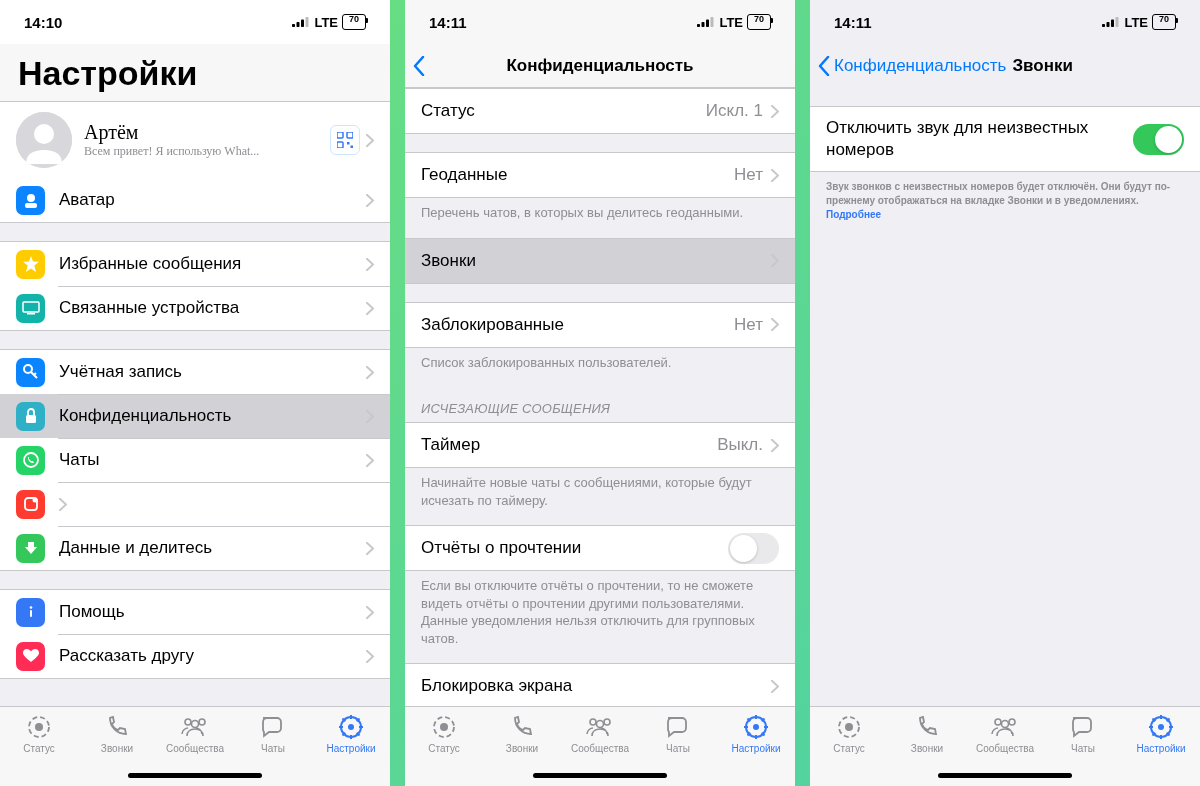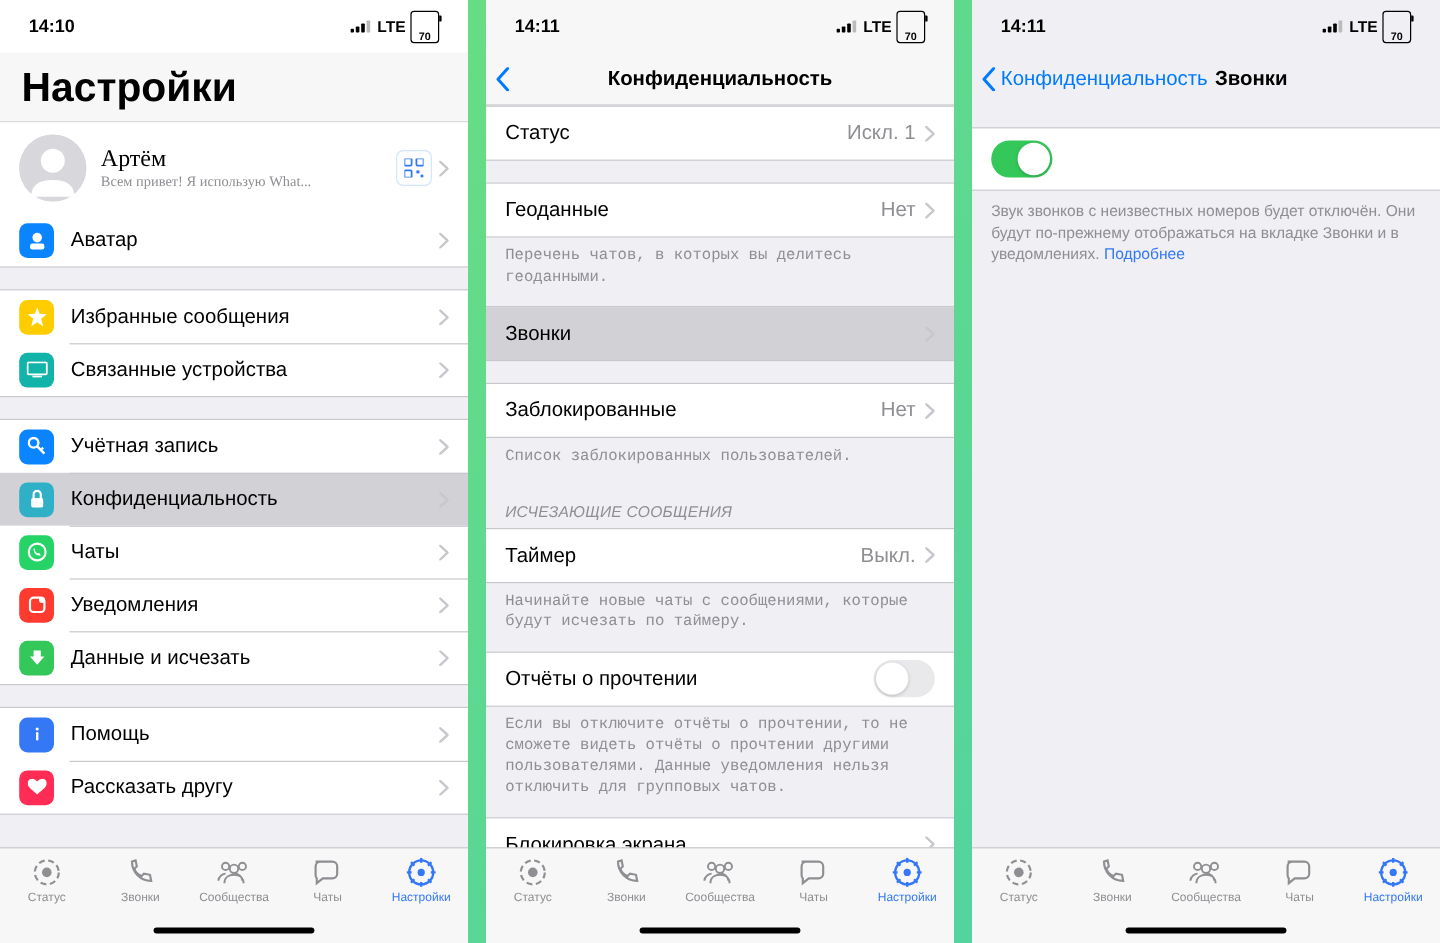--- a/index.html
+++ b/index.html
@@ -6,21 +6,21 @@
 body { font-family: -apple-system, "Helvetica Neue", Arial, sans-serif; background:linear-gradient(135deg,#6de07a,#4dd0a8); width:1200px; height:786px; display:flex; justify-content:space-between; padding:0; }
 .phone { width:390px; height:786px; background:#efeff4; display:flex; flex-direction:column; position:relative; }
 .phone + .phone { margin-left:15px; }
 
 
 .status-bar { height:44px; display:flex; align-items:center; justify-content:space-between; padding:0 24px; background:#f7f7f7; }
 .sb-time { font-weight:600; font-size:15px; }
 .sb-right { display:flex; align-items:center; gap:4px; font-size:13px; font-weight:600; }
 .sb-signal { display:inline-block; width:18px; height:12px; }
 .sb-lte { font-size:13px; font-weight:700; }
-.sb-batt { display:inline-flex; align-items:flex-end; border:1.2px solid #000; border-radius:3px; width:24px; height:27px; position:relative; justify-content:center; }
+.sb-batt { display:inline-flex; align-items:flex-start; border:1.2px solid #000; border-radius:3px; width:24px; height:16px; position:relative; justify-content:center; }
 .sb-batt::after { content:""; position:absolute; right:-3px; top:3px; width:2px; height:5px; background:#000; border-radius:0 1px 1px 0; }
 .sb-batt-num { font-size:9px; font-weight:700; line-height:1; }
 
 .phone.light-bar .status-bar { background:#fff; }
 .phone.grey-bar .status-bar { background:#efeff4; }
 
 
 .nav { height:44px; display:flex; align-items:center; position:relative; background:#f7f7f7; border-bottom:0.5px solid #c7c7cc; }
 .nav-title { position:absolute; left:0; right:0; text-align:center; font-size:17px; font-weight:600; }
 .nav-back { display:flex; align-items:center; color:#007aff; font-size:17px; padding-left:8px; z-index:1; cursor:pointer; }
@@ -48,21 +48,21 @@
 
 .profile-cell { padding:10px 16px; display:flex; align-items:center; background:#fff; cursor:pointer; }
 .avatar-circle { width:56px; height:56px; border-radius:50%; background:#d8d8dc; display:flex; align-items:center; justify-content:center; margin-right:12px; flex:none; }
 .avatar-circle svg { width:56px; height:56px; }
 .profile-text { flex:1; overflow:hidden;font-family:Liberation Serif, serif; }
 .profile-name { font-size:20px; color:#000; }
 .profile-status { font-size:12px; color:#8e8e93; white-space:nowrap; overflow:hidden; text-overflow:ellipsis; }
 .qr-box { width:30px; height:30px; border:1px solid #cfe6ff; border-radius:6px; display:flex; align-items:center; justify-content:center; color:#3478f6; margin-right:6px; }
 
 
-.footer { font-size:13px; color:#8e8e93; padding:6px 16px 16px; line-height:1.35;font-family:Liberation Mono, monospace; }
+.footer { font-size:13px; color:#8e8e93; padding:6px 16px 16px; line-height:1.35; }
 .header-label { font-size:13px; color:#8e8e93; padding:14px 16px 6px; text-transform:uppercase; letter-spacing:0.2px;font-style:italic; }
 
 
 .toggle { width:51px; height:31px; border-radius:16px; position:relative; flex:none; }
 .toggle.off { background:#e9e9eb; }
 .toggle.on { background:#34c759; }
 .toggle::after { content:""; position:absolute; width:27px; height:27px; background:#fff; border-radius:50%; top:2px; box-shadow:0 1px 3px rgba(0,0,0,0.2); }
 .toggle.off::after { left:2px; }
 .toggle.on::after { right:2px; }
 
@@ -74,21 +74,21 @@
 .tab-label { font-size:10px; }
 
 
 .home-ind { position:absolute; bottom:8px; left:50%; transform:translateX(-50%); width:134px; height:5px; background:#000; border-radius:3px; }
 
 
 .link { color:#3478f6; }
 .cell.multiline { padding:10px 16px; }
 .cell.multiline .cell-label { line-height:1.3; }
 
-.info-para { font-size:13px; color:#8e8e93; padding:8px 16px; line-height:1.4; }
+.info-para { font-size:10px; color:#8e8e93; padding:8px 16px; line-height:1.4;font-weight:bold; }
 
 </style>
 </head>
 <body>
 
 <svg width="0" height="0" style="position:absolute">
 <defs>
 <g id="chev">
         <path d="M0 0 L7 6.5 L0 13" stroke="currentColor" stroke-width="2" fill="none" stroke-linecap="round" stroke-linejoin="round"></path>
       </g>
@@ -241,34 +241,33 @@
             </svg>
           </span>
       </div>
       <div class="cell with-icon">
         <div class="cell-icon" style="background:#ff3b30">
           <svg width="16" height="16" viewBox="0 0 16 16" fill="#fff">
               <rect x="2" y="2" width="12" height="12" rx="3" fill="none" stroke="#fff" stroke-width="1.8"></rect>
               <circle cx="12" cy="4" r="2.5"></circle>
             </svg>
         </div>
-        <span class="cell-label">Уведомления</span>
         <span class="chevron">
             <svg>
               <use href="#chev"></use>
             </svg>
           </span>
       </div>
       <div class="cell with-icon">
         <div class="cell-icon" style="background:#34c759">
           <svg width="16" height="16" viewBox="0 0 16 16" fill="#fff">
               <path d="M5 2v5L2 7l6 7 6-7h-3V2z"></path>
             </svg>
         </div>
-        <span class="cell-label">Данные и исчезать</span>
+        <span class="cell-label">Данные и делитесь</span>
         <span class="chevron">
             <svg>
               <use href="#chev"></use>
             </svg>
           </span>
       </div>
     </div>
 
     <div class="group">
       <div class="cell with-icon">
@@ -550,20 +549,21 @@
         </svg>
       <span>Конфиденциальность</span>
     </div>
     <span class="nav-sectitle">Звонки</span>
   </div>
 
   <div class="scroll">
     <div style="height:18px"></div>
     <div class="group nomargin">
       <div class="cell multiline">
+        <span class="cell-label">Отключить звук для неизвестных номеров</span>
         <div class="toggle on"></div>
       </div>
     </div>
     <div class="info-para">
       <span>Звук звонков с неизвестных номеров будет отключён. Они будут по-прежнему отображаться на вкладке Звонки и в уведомлениях. </span><span class="link">Подробнее</span>
     </div>
   </div>
 
   <div class="tabbar">
     <div class="tab">

